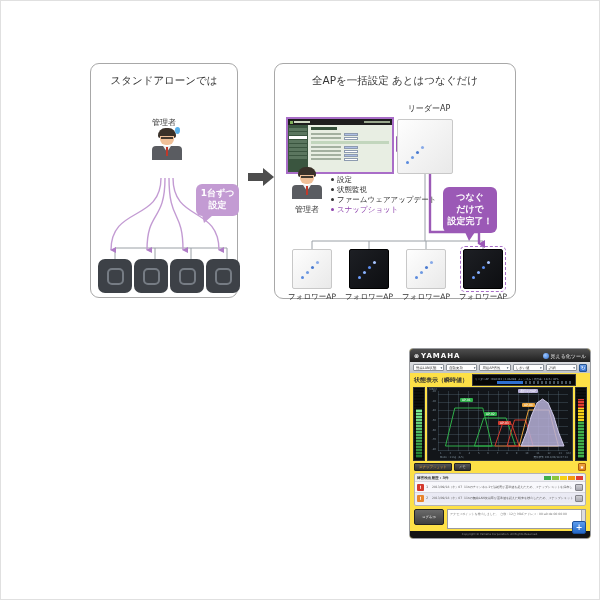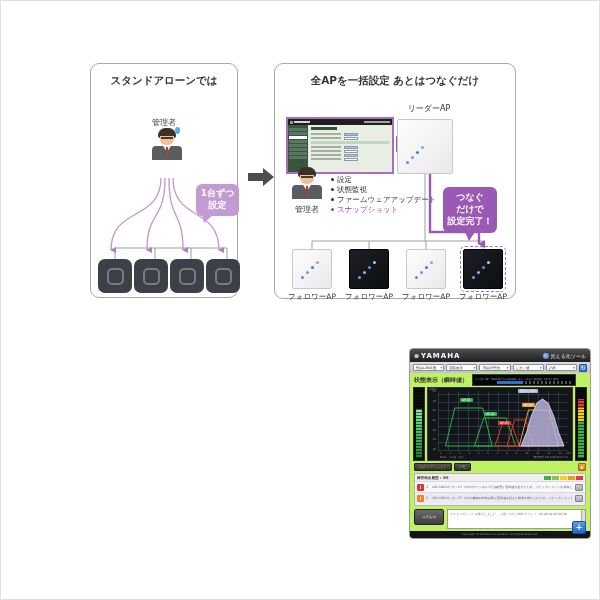--- a/index.html
+++ b/index.html
@@ -3,21 +3,21 @@
 <meta charset="utf-8">
 <style>
   html,body{margin:0;padding:0;background:#fff;}
   *{box-sizing:border-box;font-family:"DejaVu Sans",sans-serif;}
   .canvas{position:relative;width:600px;height:600px;background:#fff;border:1px solid #e0e0e0;overflow:hidden;}
 
   
   .panel{position:absolute;background:#fff;border:1px solid #a8a8a8;border-radius:9px;}
   #left-panel{left:89px;top:62px;width:148px;height:235px;}
   #right-panel{left:273px;top:62px;width:242px;height:236px;}
-  .panel-title{position:absolute;top:9px;left:0;right:0;text-align:center;font-size:10.5px;font-weight:bold;color:#333;line-height:1.35;}
+  .panel-title{position:absolute;top:9px;left:0;right:0;text-align:center;font-size:10.5px;font-weight:normal;color:#333;line-height:1.35;}
   .small-label{position:absolute;font-size:8px;color:#333;text-align:center;}
 
   
   .person{position:absolute;width:32px;height:52px;}
   .p-hair{width:18px;height:10px;background:#3a3129;border-radius:9px 9px 3px 3px;margin:0 auto;}
   .p-face{width:14px;height:9px;background:#f0c098;border-radius:0 0 6px 6px;margin:-2px auto 0;position:relative;}
   .p-face::before{content:"";position:absolute;left:1px;right:1px;top:1px;height:3px;border-top:2px solid #44392f;}
   .p-body{width:30px;height:14px;background:#5a5c61;border-radius:4px 4px 0 0;margin:1px auto 0;position:relative;}
   .p-body::before{content:"";position:absolute;left:50%;transform:translateX(-50%);top:0;border-left:4px solid transparent;border-right:4px solid transparent;border-top:6px solid #f2f2f2;}
   .p-body::after{content:"";position:absolute;left:50%;transform:translateX(-50%);top:1px;width:2px;height:9px;background:#c0392b;}
@@ -71,21 +71,21 @@
 
   .follower-label{position:absolute;top:228px;width:58px;text-align:center;font-size:7.5px;color:#333;}
 
   
   #article{position:absolute;left:18px;top:331px;width:390px;}
   #article h3{margin:0 0 9px;font-size:8.5px;color:#555;font-weight:bold;}
   #article p{margin:0;font-size:7.5px;line-height:1.28;color:#9b9b9b;}
   #article p.gap{margin-top:8px;}
 
   
-  #tool{position:absolute;left:408px;top:347px;width:182px;height:191px;background:#bef264;border:1px solid #9a9ca0;border-radius:4px;overflow:hidden;font-size:4px;}
+  #tool{position:absolute;left:408px;top:347px;width:182px;height:191px;background:#fde047;border:1px solid #9a9ca0;border-radius:4px;overflow:hidden;font-size:4px;}
   .t-header{height:13px;background:linear-gradient(#4e4e4e,#1f1f1f);display:flex;align-items:center;padding:0 4px;color:#fff;}
   .t-brand{font-weight:bold;font-size:7px;letter-spacing:1px;display:flex;align-items:center;}
   .t-brand .mark{font-size:6px;margin-right:1px;}
   .t-appname{margin-left:auto;display:flex;align-items:center;font-size:5px;color:#eee;}
   .t-appname .app-icon{width:6px;height:6px;border-radius:50%;background:radial-gradient(circle at 35% 35%,#9ec7ff,#2f6fd0);margin-right:2px;}
   .t-toolbar{height:11px;background:linear-gradient(#dcdee1,#bfc3c8);display:flex;align-items:center;padding:0 3px;gap:2px;}
   .t-select{flex:1;height:7px;background:#fff;border:1px solid #8a8f96;border-radius:1px;font-size:3.4px;color:#333;line-height:6px;padding:0 2px;position:relative;overflow:hidden;white-space:nowrap;}
   .t-select::after{content:"▾";position:absolute;right:1px;top:0;font-size:3.5px;color:#456;}
   .t-refresh{width:8px;height:8px;background:linear-gradient(#6fa0e8,#2f6fd0);border:1px solid #24538f;border-radius:1px;color:#fff;font-size:5px;line-height:7px;text-align:center;flex:none;}
   .t-subrow{height:14px;display:flex;align-items:center;padding:0 4px;}

